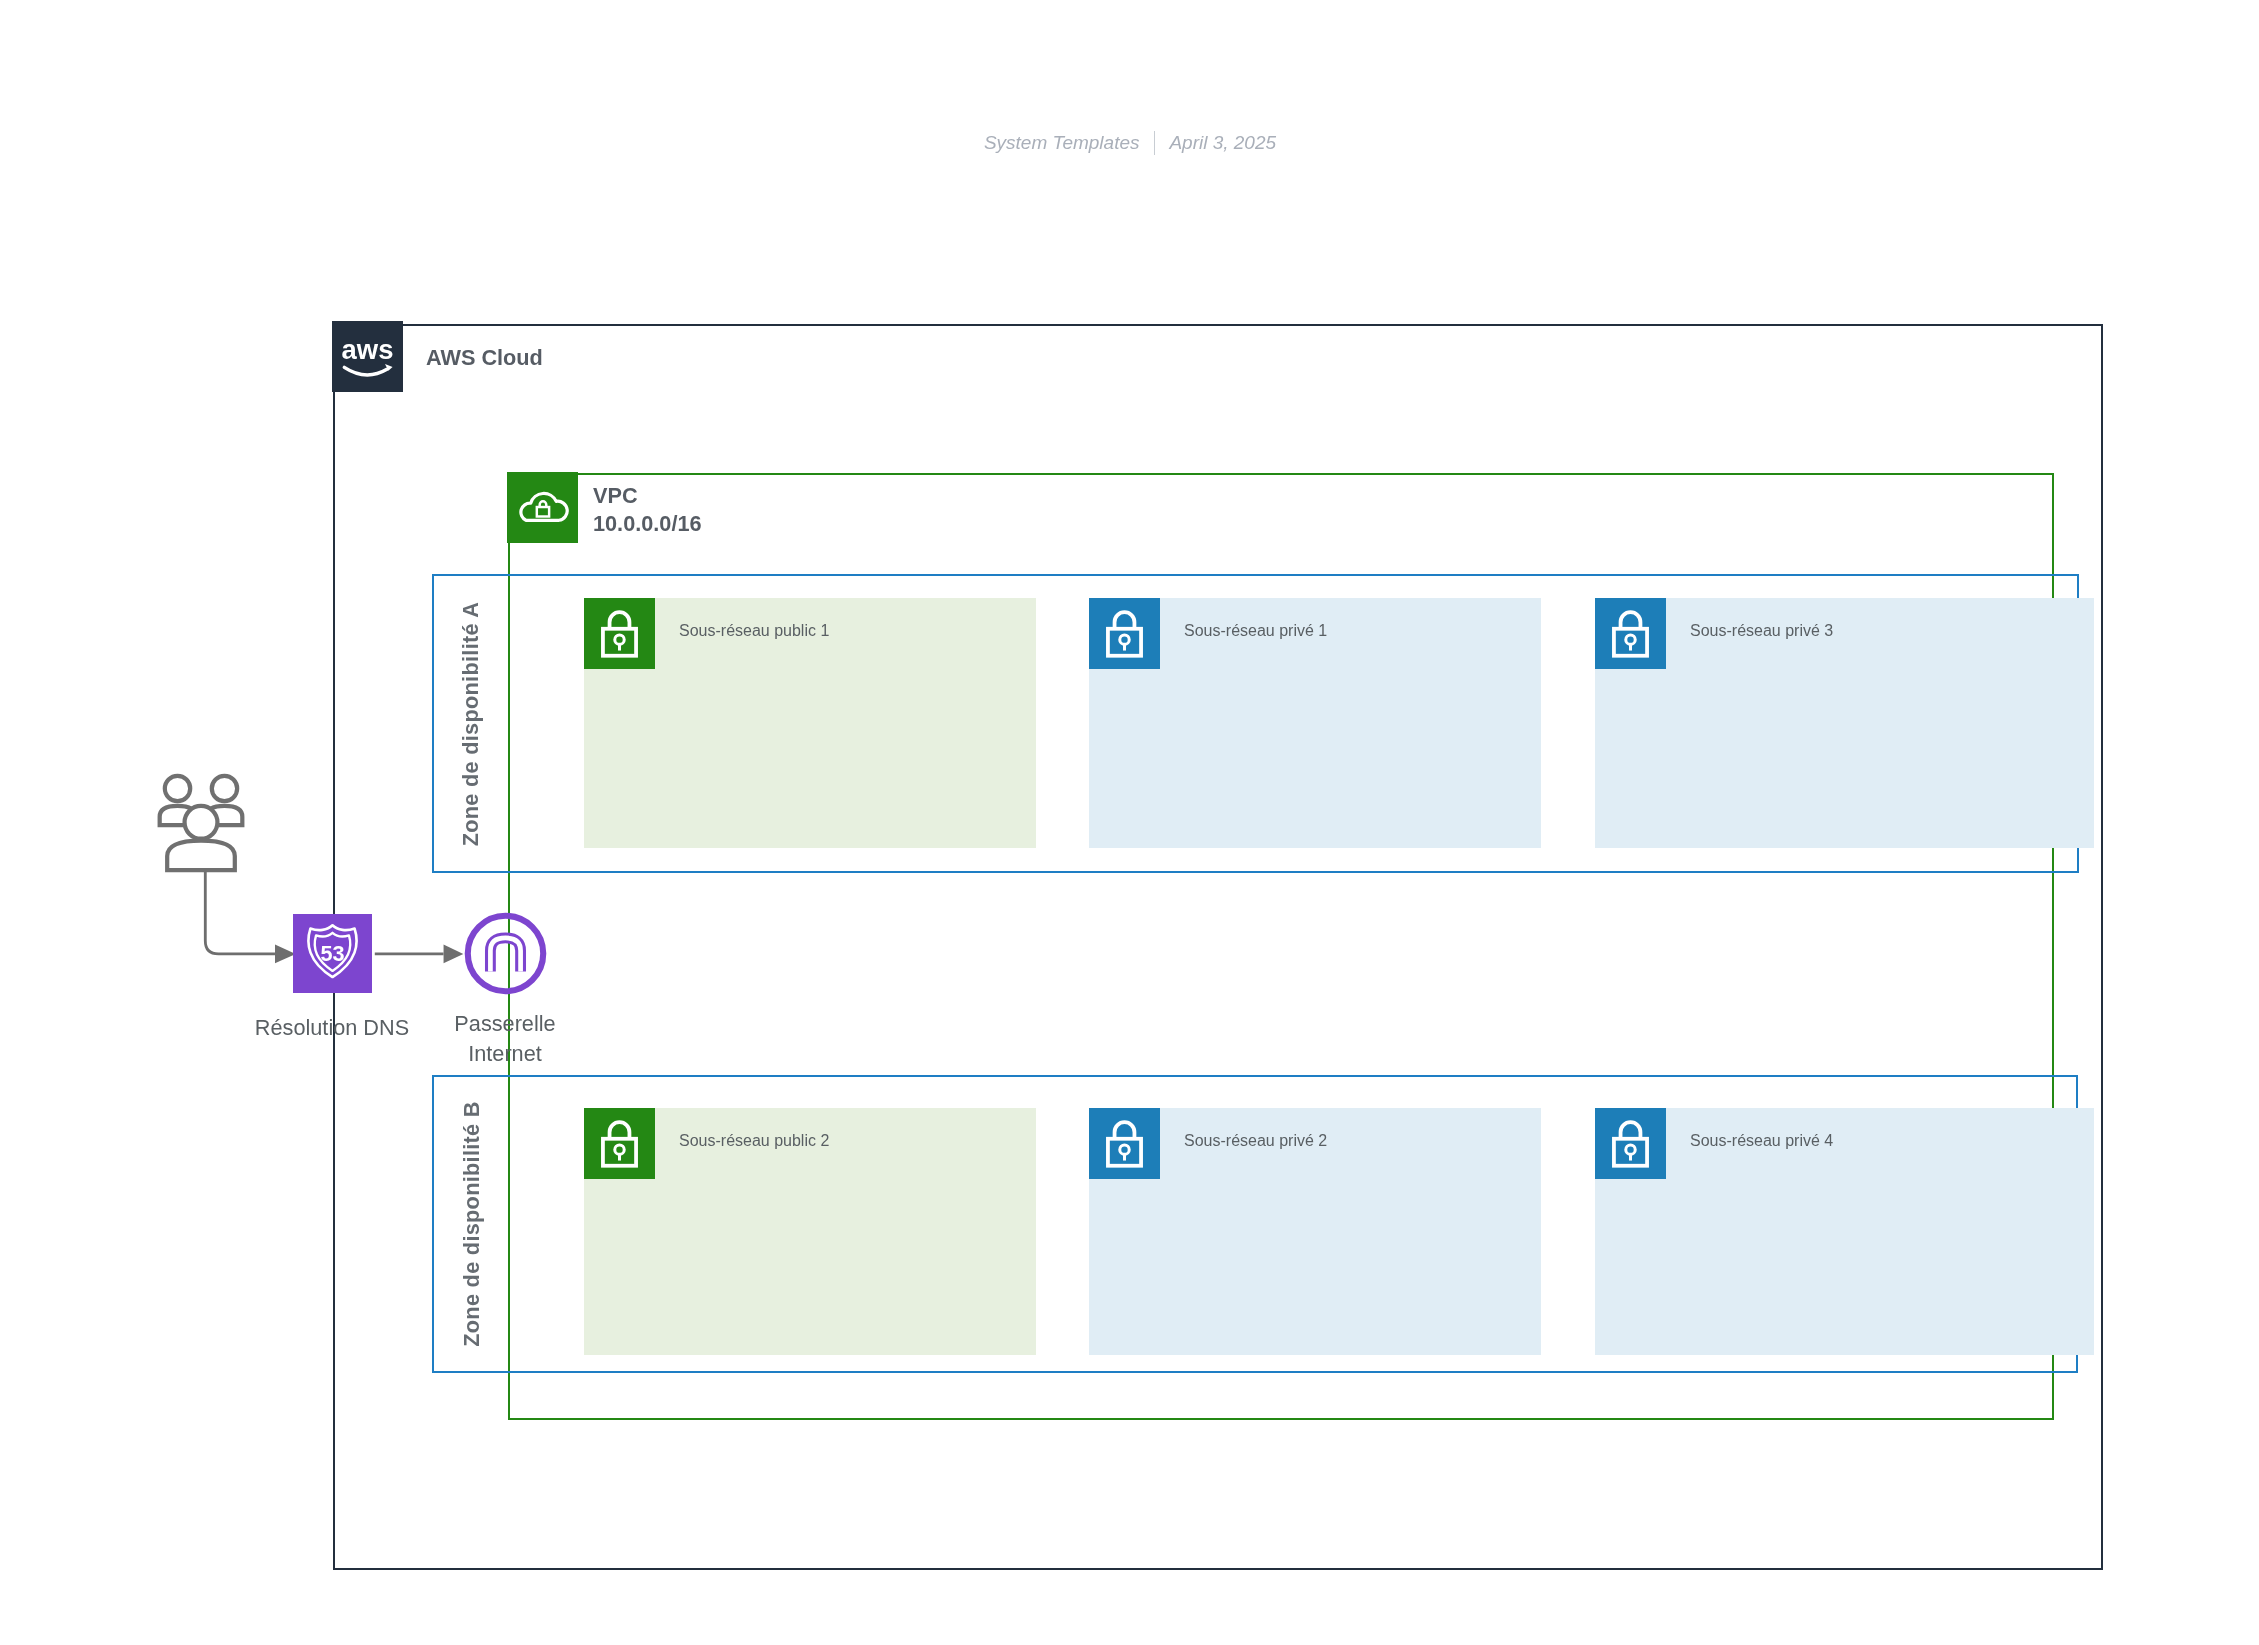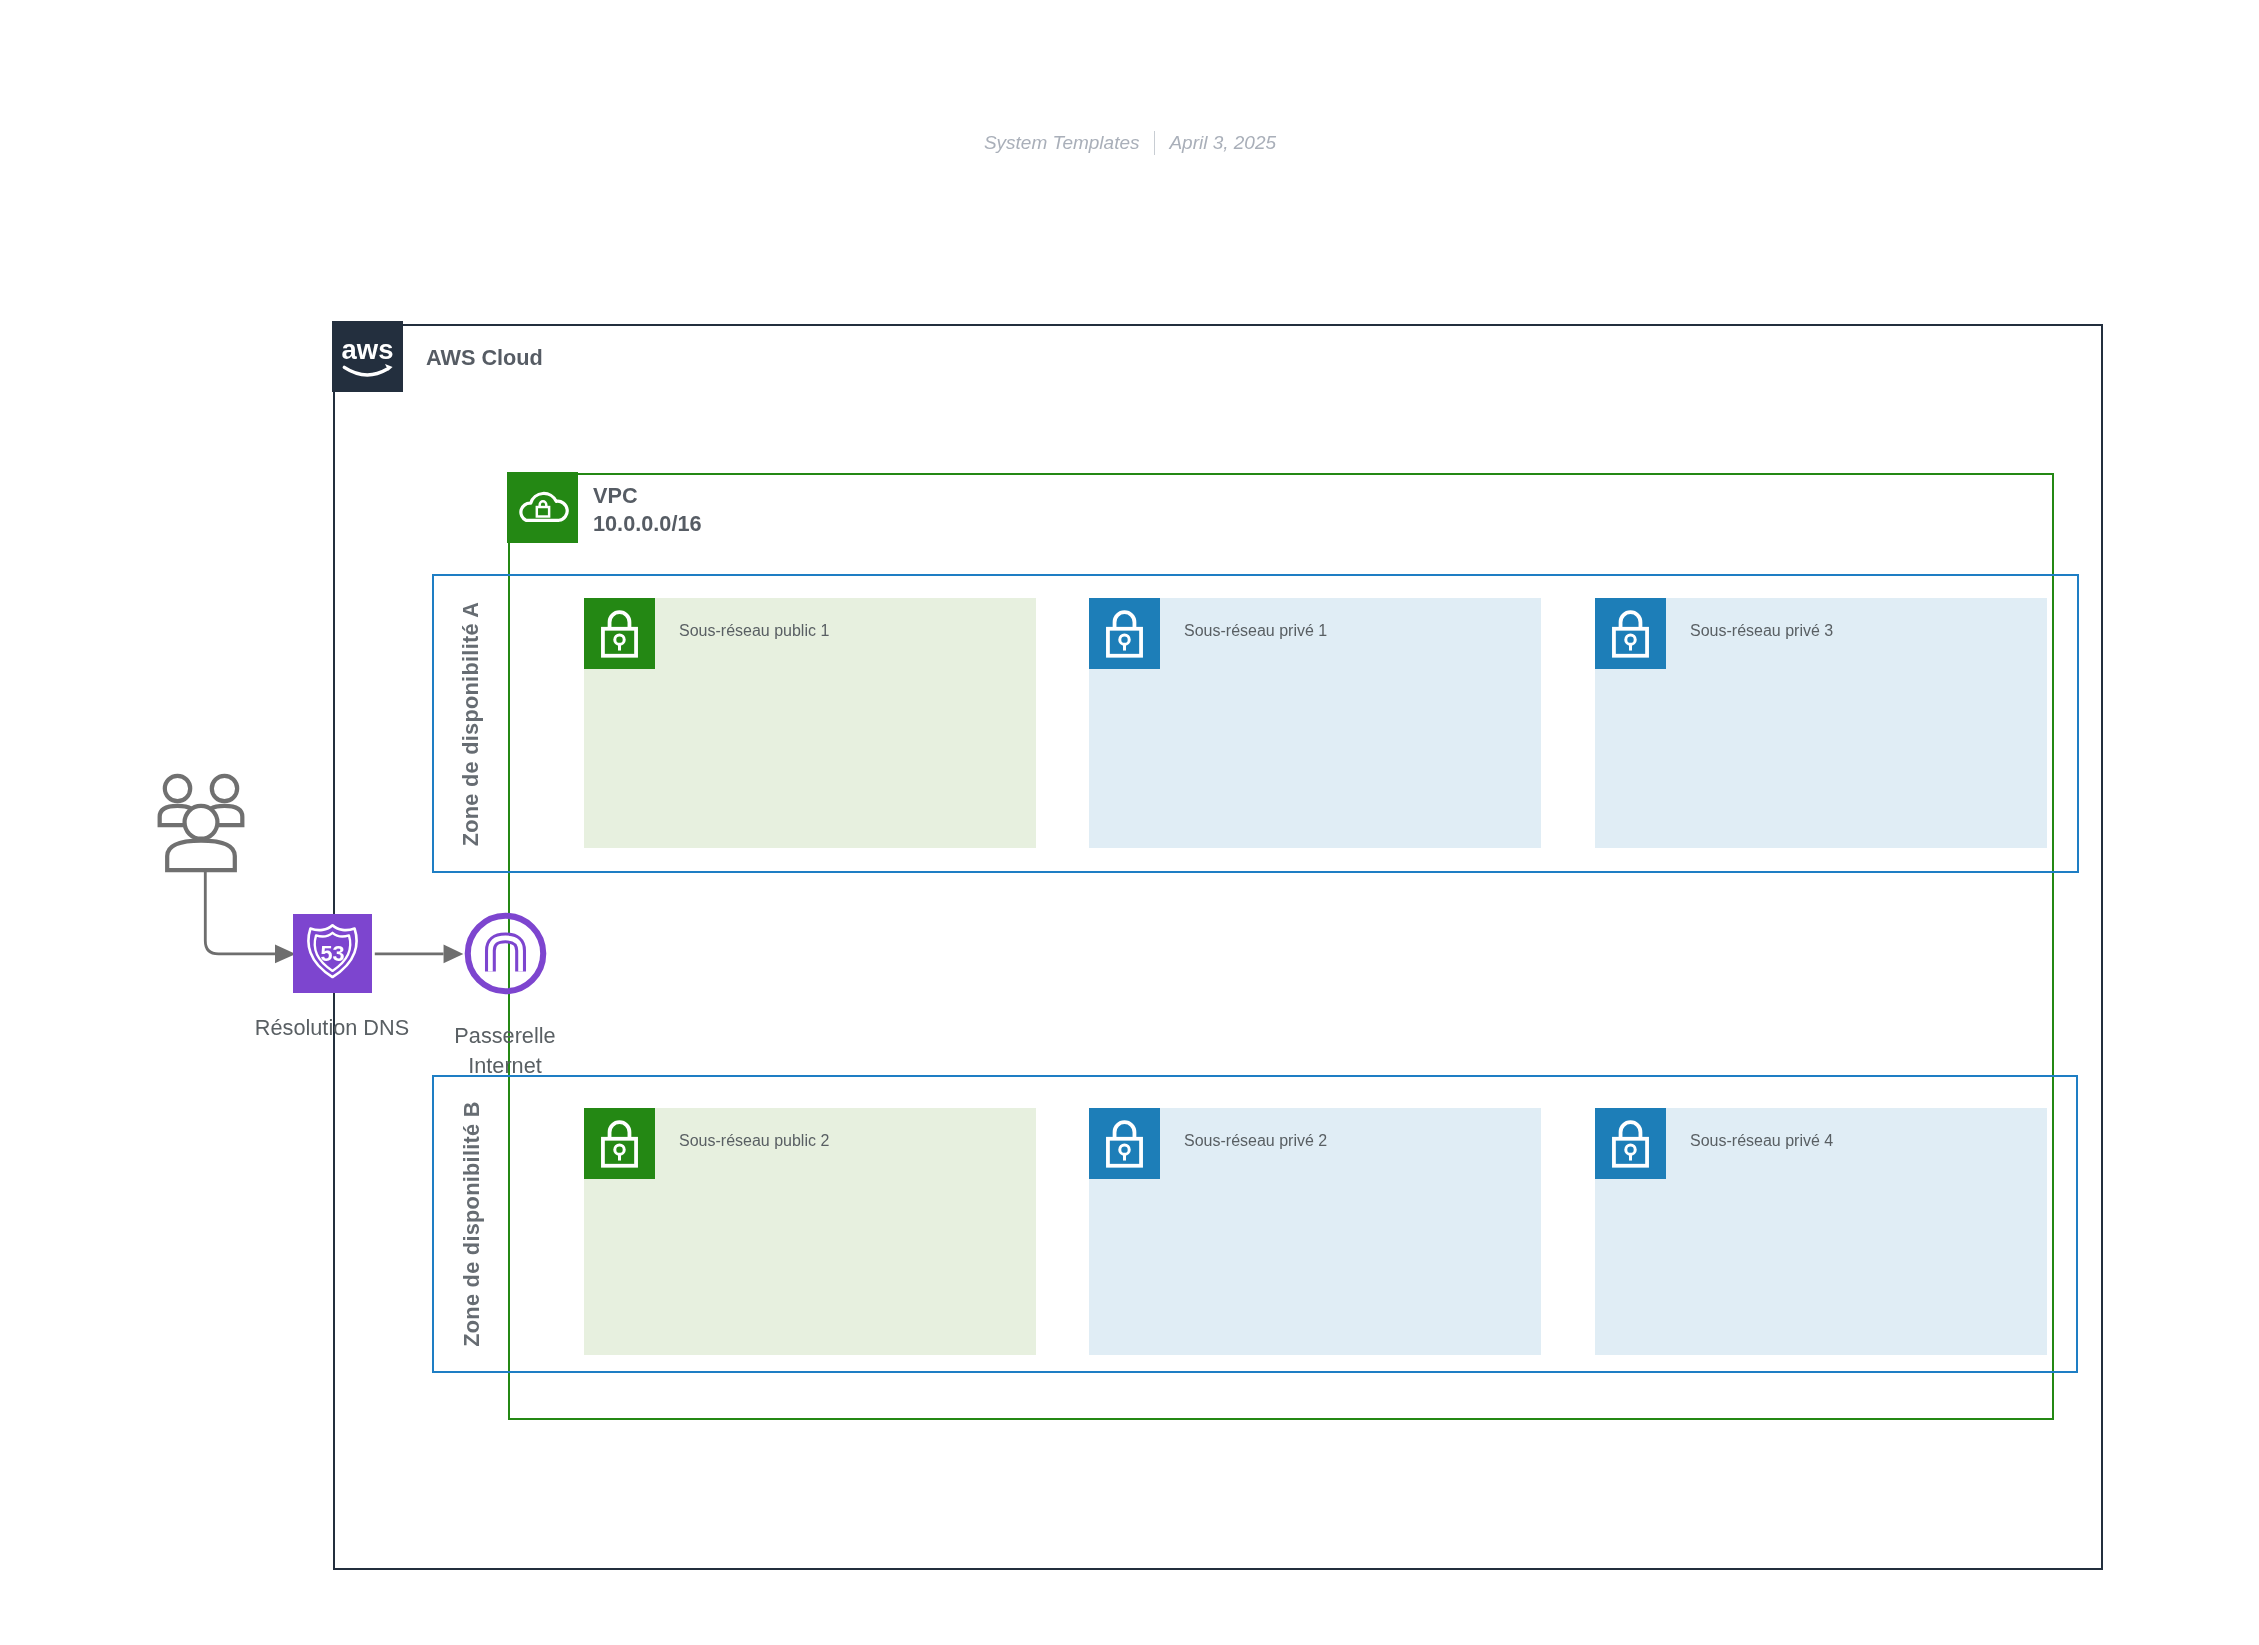--- a/index.html
+++ b/index.html
@@ -29,35 +29,35 @@
   .aws-label{left:426px;top:345px;}
   .vpc-label{left:593px;top:482px;line-height:28px;}
   .zone-label-wrap{position:absolute;z-index:3;width:75px;display:flex;align-items:center;justify-content:center;}
   .zone-label-wrap.za{left:434px;top:574px;height:299px;}
   .zone-label-wrap.zb{left:434px;top:1075px;height:298px;}
   .zone-label{transform:rotate(-90deg);white-space:nowrap;font-size:21.7px;font-weight:bold;color:#666C72;letter-spacing:0.3px;}
   
   .subnet{position:absolute;width:452px;z-index:2;}
   .row-a{top:598px;height:250px;}
   .row-b{top:1108px;height:247px;}
-  .col-0{left:584px;}.col-1{left:1089px;}.col-2{left:1595px;}
+  .col-0{left:584px;}.col-1{left:1089px;}.col-2{left:1595px;padding-left:47px;}
   .subnet .fill{position:absolute;left:0;top:0;right:0;bottom:0;}
   .subnet.public .fill{background:#E7F0DF;}
   .subnet.private .fill{background:#E0EDF5;}
   .subnet .sicon{position:absolute;left:0;top:0;width:71px;height:71px;display:flex;align-items:center;justify-content:center;}
   .subnet.public .sicon{background:#248814;}
   .subnet.private .sicon{background:#1D7EB8;}
   .subnet .slabel{position:absolute;left:95px;top:23.5px;font-size:16px;color:#595F63;white-space:nowrap;}
   
   .users{position:absolute;left:149px;top:765px;z-index:3;}
   .r53{position:absolute;left:293px;top:914px;width:79px;height:79px;background:#7D45CF;z-index:3;display:flex;align-items:center;justify-content:center;}
   .igw{position:absolute;left:464px;top:912px;width:83px;height:83px;z-index:3;}
   .ext-label{position:absolute;z-index:4;font-size:21.7px;color:#595F63;text-align:center;line-height:30px;}
   .dns-label{left:191px;top:1013px;width:282px;}
-  .igw-label{left:411px;top:1009px;width:188px;margin-top:12px;}
+  .igw-label{left:411px;top:1009px;width:188px;}
   .arrows{position:absolute;left:0;top:0;z-index:2;pointer-events:none;}
 </style>
 </head>
 <body>
 
 <div class="canvas">
 
   <div class="header">
     <div class="subtitle">
       <span>System Templates</span>

